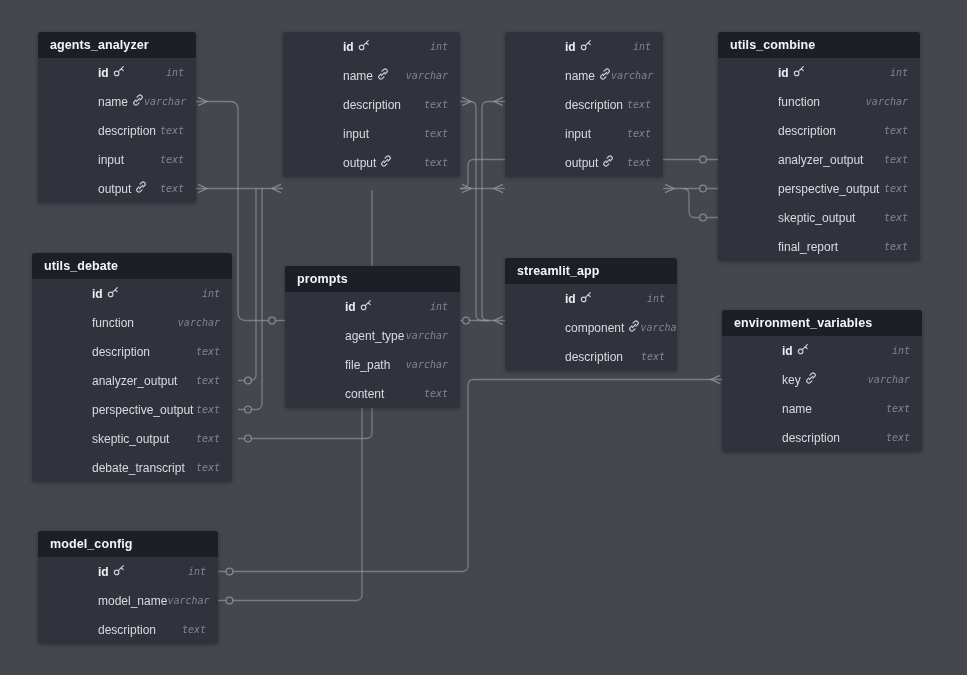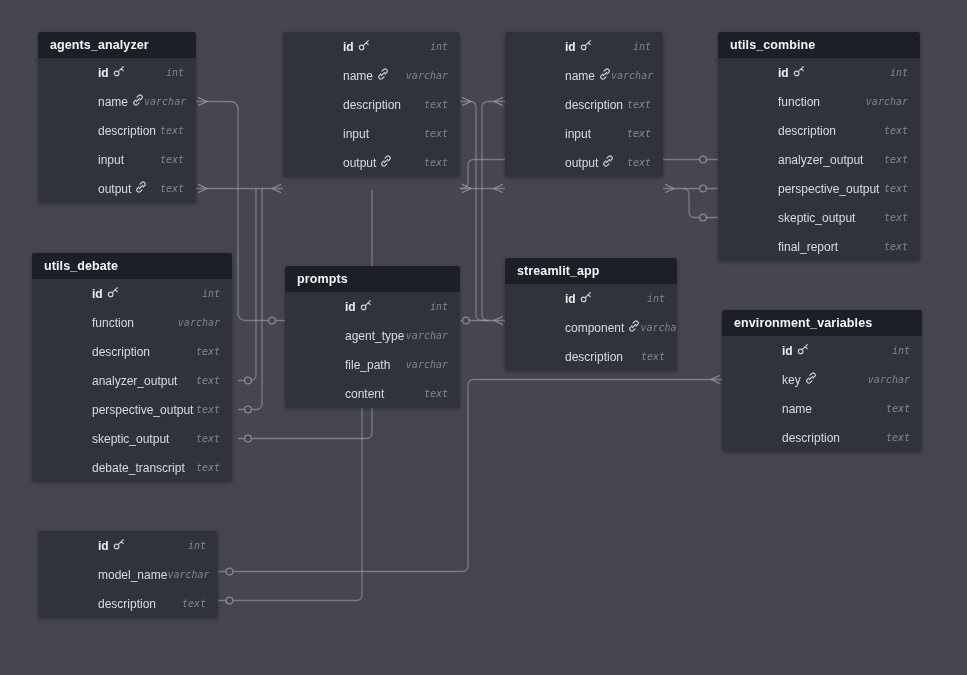--- a/index.html
+++ b/index.html
@@ -412,20 +412,21 @@
         </div>
         <div class="db-field-row">
           <span class="db-field-name">
             <span>description</span>
           </span>
           <span class="db-field-type">text</span>
         </div>
       </div>
     </div>
     <div class="db-table" style="left: 38px; top: 531px; width: 180px;">
+      <div class="db-table-header">model_config</div>
       <div class="db-table-body">
         <div class="db-field-row">
           <span class="db-field-name pk">
             <span>id</span>
             <span class="fld-icon"><svg width="12" height="12" viewBox="0 0 12 12">
                 <circle cx="3.6" cy="8.4" r="2.3" fill="none" stroke="#CDCFD6" stroke-width="1.2"></circle>
                 <path d="M5.3 6.7 L10.3 1.7 M8.2 3.8 L10.2 5.6" fill="none" stroke="#CDCFD6" stroke-width="1.2" stroke-linecap="round"></path>
               </svg></span>
           </span>
           <span class="db-field-type">int</span>

